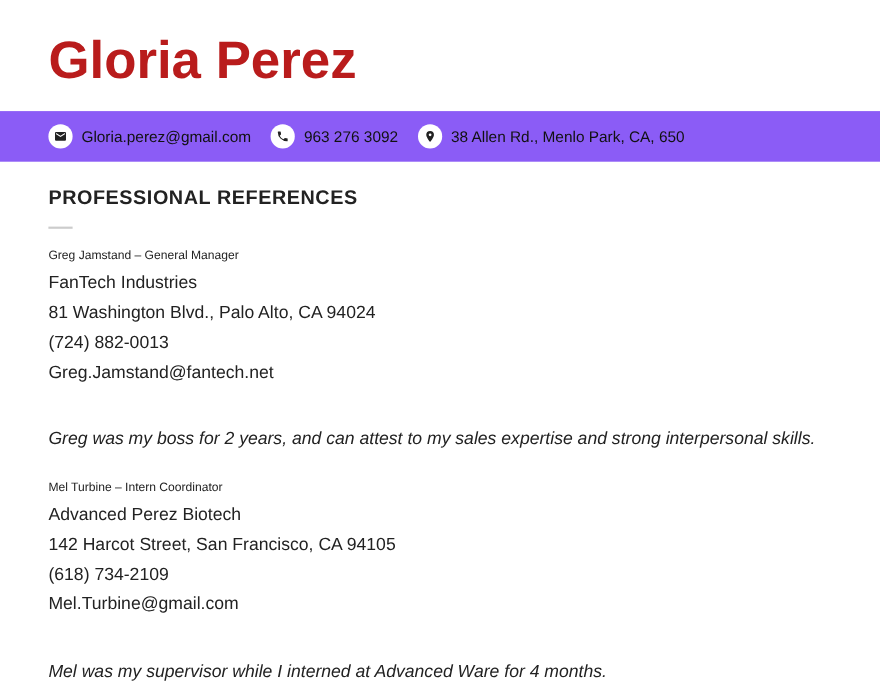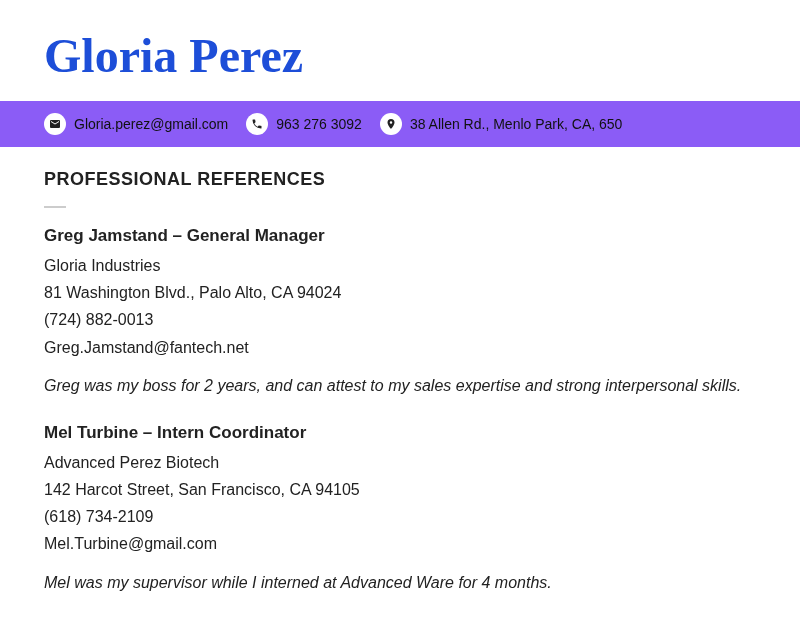--- a/index.html
+++ b/index.html
@@ -7,22 +7,21 @@
     font-family: -apple-system, BlinkMacSystemFont, "Segoe UI", Helvetica, Arial, sans-serif;
     width: 800px;
     height: 636px;
     background: #fff;
     color: #222;
   }
   .name {
     font-size: 48px;
     font-weight: 700;
     padding: 28px 0 18px 44px;
-    color: #1d4ed8;
-    font-family: Liberation Serif, serif;
+    color: #b91c1c;
   }
   .contact-bar {
     background: #8b5cf6;
     display: flex;
     align-items: center;
     gap: 18px;
     padding: 12px 0 12px 44px;
     font-size: 14px;
     color: #111;
   }
@@ -52,33 +51,33 @@
     margin-bottom: 16px;
   }
   .title-underline {
     width: 22px;
     height: 2px;
     background: #ccc;
     margin-bottom: 18px;
   }
   .ref-block { margin-bottom: 28px; }
   .ref-heading {
-    font-weight: 700;
-    font-size: 17px;
+    font-weight: 400;
+    font-size: 11px;
     margin-bottom: 6px;
   }
   .ref-line {
     font-size: 16px;
     line-height: 1.7;
     color: #222;
   }
   .ref-note {
     font-style: italic;
     font-size: 16px;
-    margin-top: 16px;
+    margin-top: 38px;
     color: #222;
   }
 </style>
 </head>
 <body>
 
 <div class="name">Gloria Perez</div>
 
 <div class="contact-bar">
   <div class="contact-item">
@@ -106,21 +105,21 @@
     <span>38 Allen Rd., Menlo Park, CA, 650</span>
   </div>
 </div>
 
 <div class="content">
   <div class="section-title">PROFESSIONAL REFERENCES</div>
   <div class="title-underline"></div>
 
   <div class="ref-block">
     <div class="ref-heading">Greg Jamstand – General Manager</div>
-    <div class="ref-line">Gloria Industries</div>
+    <div class="ref-line">FanTech Industries</div>
     <div class="ref-line">81 Washington Blvd., Palo Alto, CA 94024</div>
     <div class="ref-line">(724) 882-0013</div>
     <div class="ref-line">Greg.Jamstand@fantech.net</div>
     <div class="ref-note">Greg was my boss for 2 years, and can attest to my sales expertise and strong interpersonal skills.</div>
   </div>
 
   <div class="ref-block">
     <div class="ref-heading">Mel Turbine – Intern Coordinator</div>
     <div class="ref-line">Advanced Perez Biotech</div>
     <div class="ref-line">142 Harcot Street, San Francisco, CA 94105</div>

